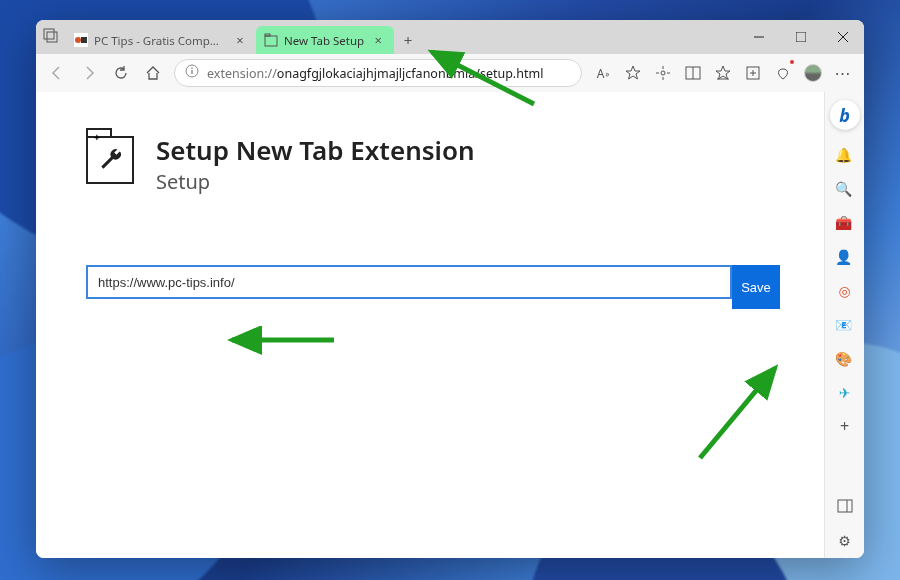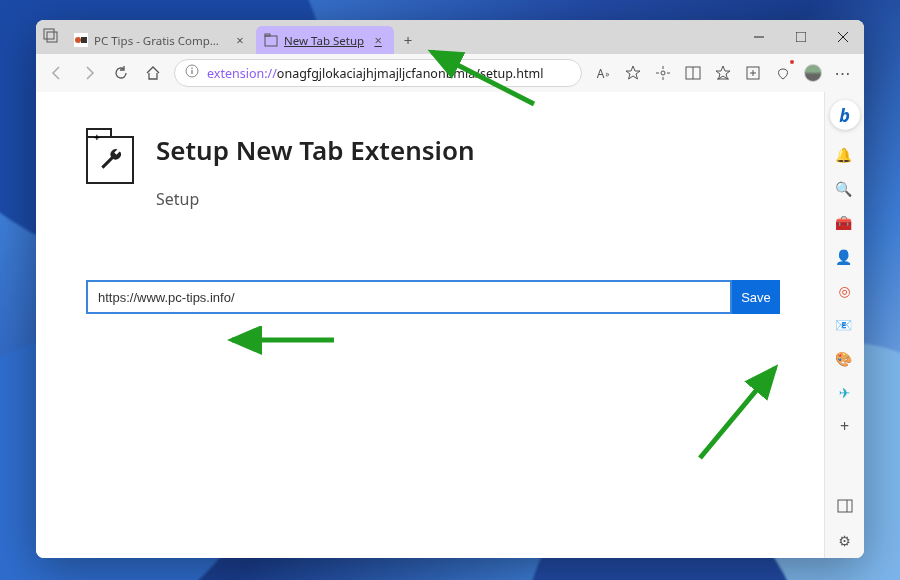--- a/index.html
+++ b/index.html
@@ -44,21 +44,21 @@
     height:28px; align-self:flex-end;
     margin-top:6px;
     display:flex; align-items:center;
     gap:6px;
     padding:0 8px;
     font-size:11.5px; color:#333;
     border-top-left-radius:6px; border-top-right-radius:6px;
     max-width:190px;
     overflow:hidden; white-space:nowrap;
   }
-  .tab.active { background:#c4b5fd;text-decoration:underline; }
+  .tab.active { background:#86efac; }
   .tab.inactive { background:transparent; color:#555; }
   .tab .favicon { width:14px; height:14px; flex-shrink:0; }
   .tab .label { overflow:hidden; text-overflow:ellipsis; flex:1; }
   .tab .close { font-size:13px; color:#555; width:16px; text-align:center; cursor:pointer;}
   .newtab-btn { width:28px; display:flex; align-items:center; justify-content:center; font-size:15px; color:#555; margin-top:6px; cursor:pointer;}
   .titlebar .spacer { flex:1; }
   .win-btns { display:flex; }
   .win-btn { width:42px; display:flex; align-items:center; justify-content:center; color:#222; }
   .win-btn svg{width:10px;height:10px;}
 
@@ -74,21 +74,21 @@
   .ic svg { width:16px; height:16px; }
   .omnibox {
     flex:1; height:28px;
     border:1px solid #d6d6d6; border-radius:14px;
     background:#fff;
     display:flex; align-items:center;
     padding:0 10px; gap:8px;
     font-size:12.5px; color:#666;
     margin:0 4px;
   }
-  .omnibox .scheme { color:#8b5cf6;}
+  .omnibox .scheme { color:#737373;}
   .omnibox .path { color:#222;}
   .right-icons { display:flex; gap:0px; }
   .avatar {
     width:18px;height:18px;border-radius:50%;
     background:linear-gradient(#8a8 40%, #666 60%);
     border:1px solid #ccc;
   }
 
   
   .body-row { flex:1; display:flex; min-height:0;}
@@ -109,33 +109,33 @@
     width:48px; height:48px; border:2px solid #222; position:relative;
     margin-top:4px;
   }
   .ext-icon::before{
     content:""; position:absolute; left:-2px; top:-10px; width:22px; height:8px;
     border:2px solid #222; border-bottom:none;
   }
   .ext-icon .plus{position:absolute; top:-8px; left:6px; font-size:10px; font-weight:700;}
   .ext-icon .wrench{position:absolute; left:10px; top:8px; width:26px; height:26px;}
   h1 { margin:0; font-size:26px; font-weight:600; color:#222;}
-  .subtitle { font-size:16px; color:#555; margin-top:20px;}
+  .subtitle { font-size:20px; color:#555; margin-top:0;}
 
   .form { margin-top:70px; }
   .form-label { font-size:13px; color:#333; margin-bottom:6px;}
   .input-row { display:flex; }
   .url-input {
     flex:1; height:34px;
     border:2px solid #3a86df;
     padding:0 10px; font-size:13px; color:#333;
     outline:none;
   }
   .save-btn {
-    width:48px; height:34px;
+    width:48px; height:44px;
     background:#0b6cde; color:#fff;
     display:flex; align-items:center; justify-content:center;
     font-size:13px; border:none; cursor:pointer;
   }
 
   
   .arrow { position:absolute; pointer-events:none; }
   .arrow svg { display:block; }
 </style>
 </head>

